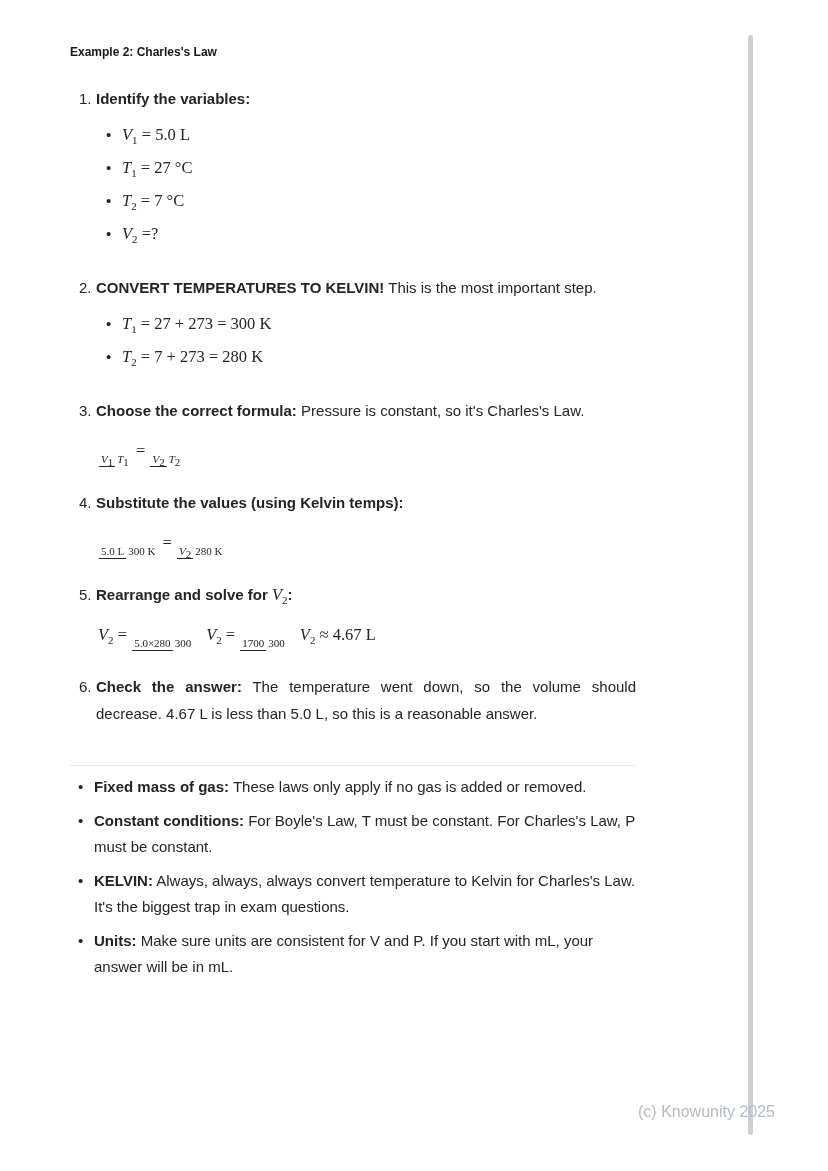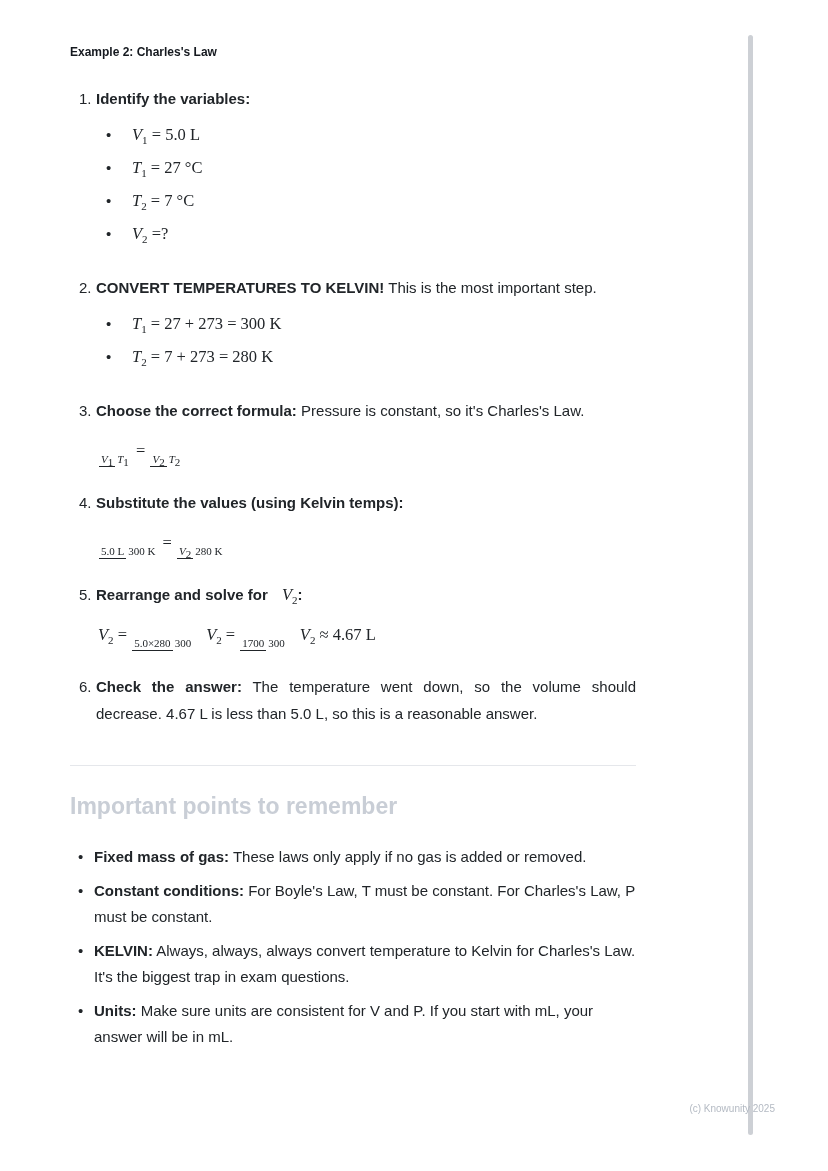--- a/index.html
+++ b/index.html
@@ -13,37 +13,37 @@
   .intro{margin:0 0 28px 0;line-height:27px;text-align:justify;}
   .b{font-weight:700;}
   
   .step{display:flex;margin:0 0 18px 0;}
   .step-num{flex:none;margin-left:9px;margin-right:4px;min-width:13px;line-height:27px;}
   .step-body{flex:1;line-height:27px;text-align:justify;}
   .sub-bullets{margin-top:9px;text-align:left;}
   .sub-bullet{display:flex;align-items:baseline;margin:12px 0;line-height:21px;}
   .marker{flex:none;margin-left:10px;width:16px;font-size:15px;color:#212529;}
   
-  .math{font-family:"Liberation Serif","DejaVu Serif",serif;font-size:16.5px;font-weight:400;margin-left:10px;}
+  .math{font-family:"Liberation Serif","DejaVu Serif",serif;font-size:16.5px;font-weight:400;}
   .math i{font-style:italic;}
   .math sub{font-size:11px;line-height:0;}
   .frac{display:inline-flex;flex-direction:row;text-align:center;vertical-align:-0.62em;font-size:11px;line-height:1.3;padding:0 1px;}
   .fnum{border-bottom:1px solid currentColor;padding:0 2px;}
   .fden{padding:0 2px;text-align:center;}
   .msp{display:inline-block;width:12px;}
   .formula{display:block;margin:13px 0 4px 2px;text-align:left;}
   
   .divider{border:none;border-top:1px solid #e5e7eb;margin:38px 0 0 0;height:0;}
   .imp-title{font-size:23px;font-weight:700;color:#c9ced6;margin:27px 0 24px 0;}
   .imp-item{display:flex;margin:8px 0;line-height:26px;}
   .imp-marker{flex:none;margin-left:8px;width:16px;}
   .imp-text{flex:1;}
   
   .scrollbar{position:absolute;left:748px;top:35px;width:5px;height:1100px;background:#cdd0d5;border-radius:3px;}
-  .watermark{position:absolute;top:1103px;right:53px;font-size:10px;color:#b4bac3;background:transparent;}
+  .watermark{position:absolute;top:1103px;right:53px;font-size:16px;color:#b4bac3;background:transparent;}
 </style>
 </head>
 <body>
 
 <div class="content">
 
   <h3 class="ex-title">Example 2: Charles's Law</h3>
 
 
   <div>
@@ -136,21 +136,20 @@
       <span class="step-num">6.</span>
       <div class="step-body">
         <span class="b">Check the answer:</span><span> The temperature went down, so the volume should decrease. 4.67 L is less than 5.0 L, so this is a reasonable answer.</span>
       </div>
     </div>
 
   </div>
 
   <hr class="divider">
 
-  <h2 class="imp-title">Important points to remember</h2>
 
   <div>
 
     <div class="imp-item">
       <span class="imp-marker">•</span>
       <div class="imp-text"><span class="b">Fixed mass of gas:</span><span> These laws only apply if no gas is added or removed.</span></div>
     </div>
 
     <div class="imp-item">
       <span class="imp-marker">•</span>

